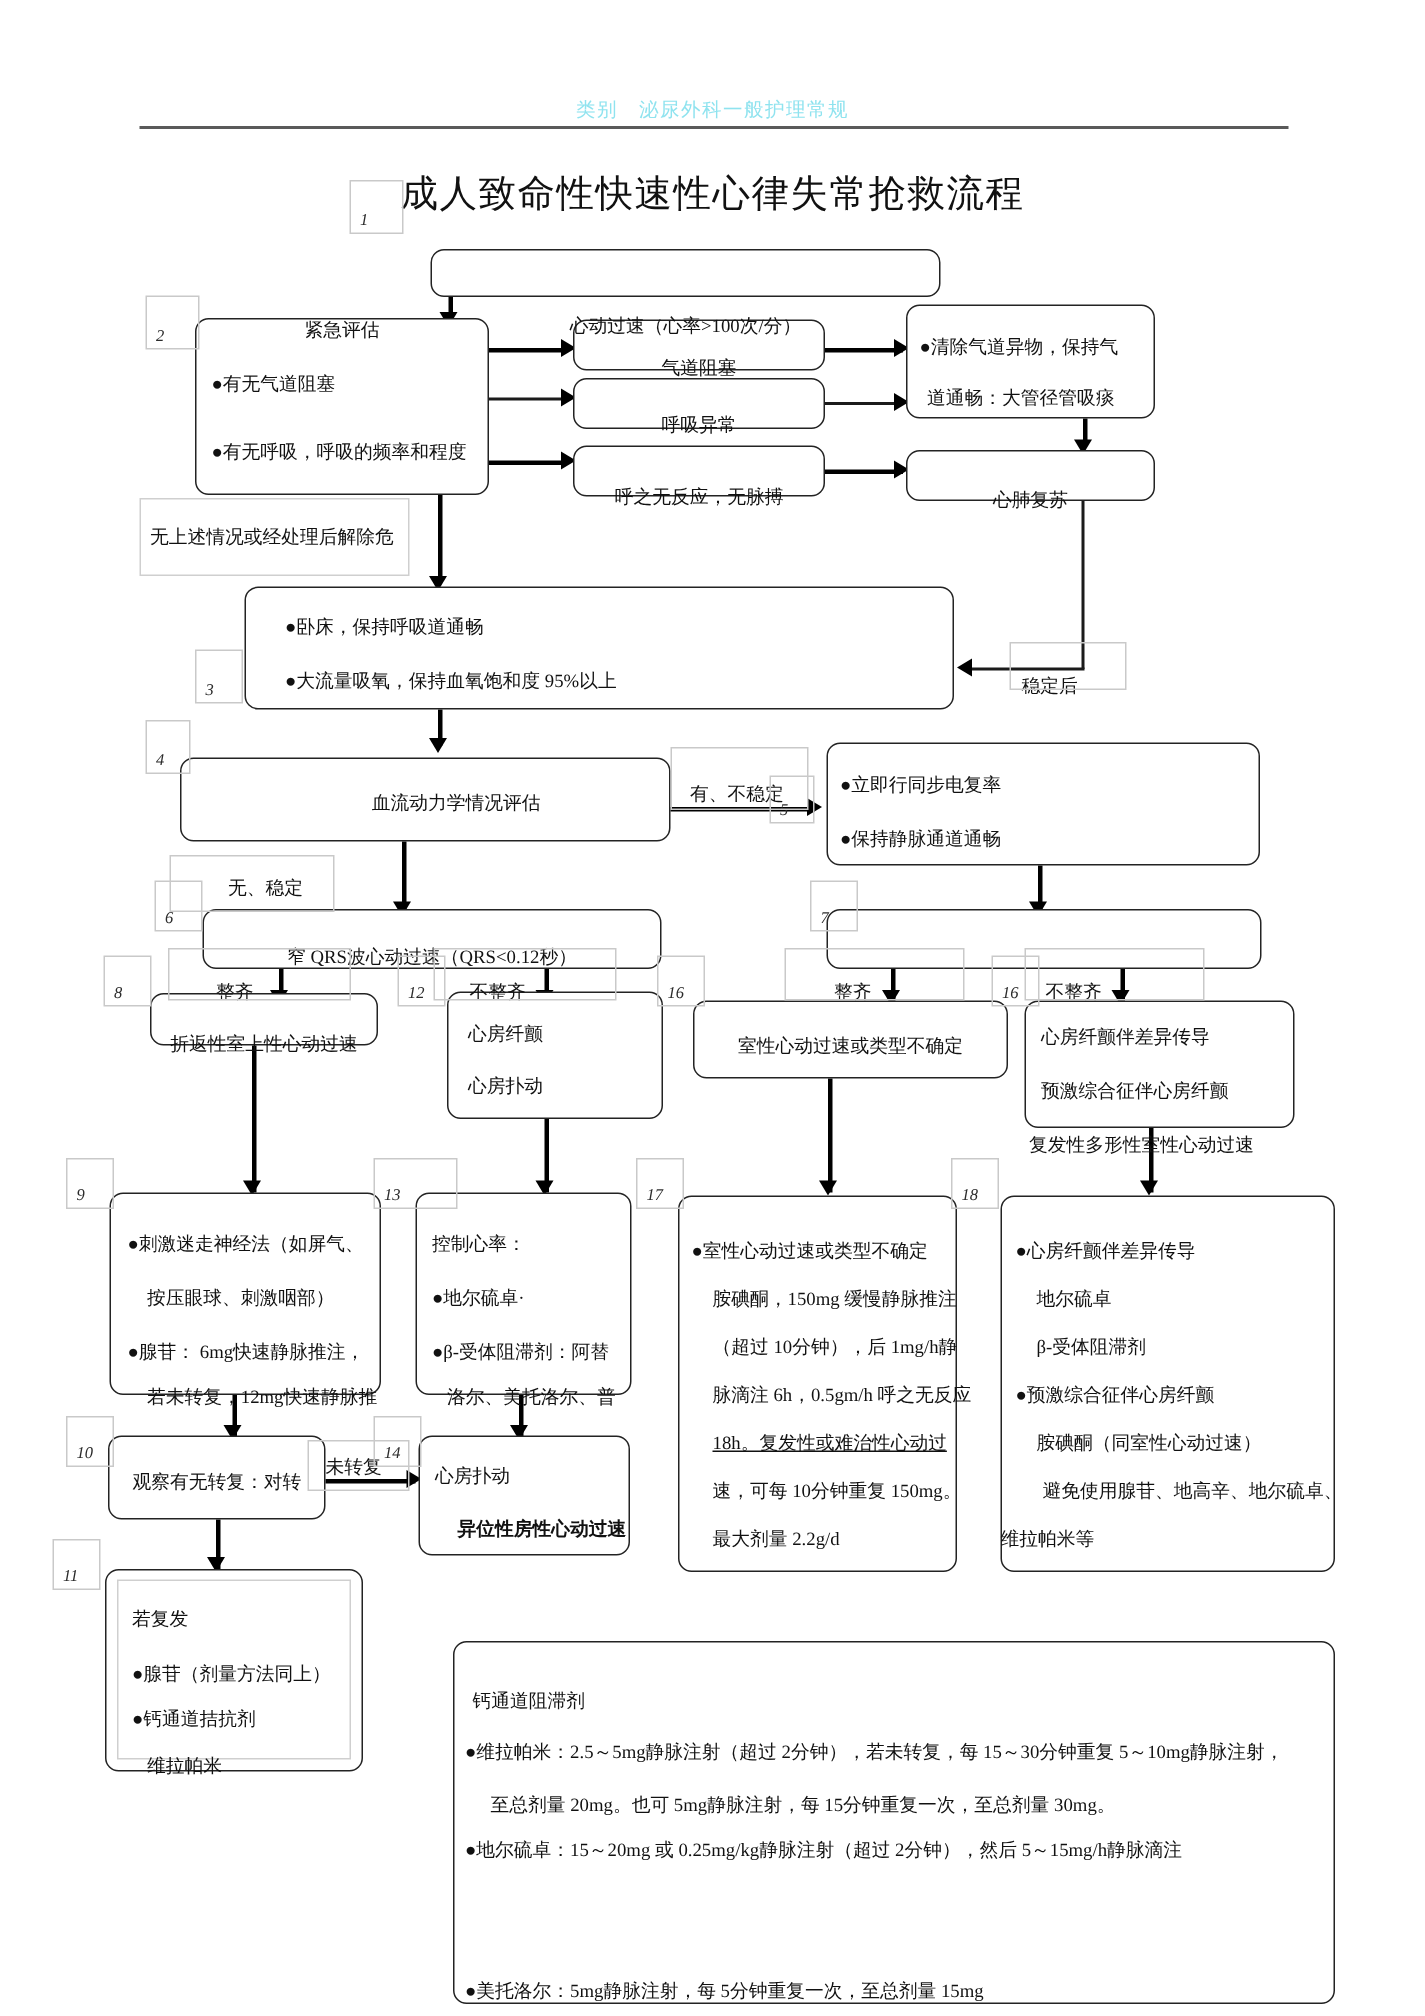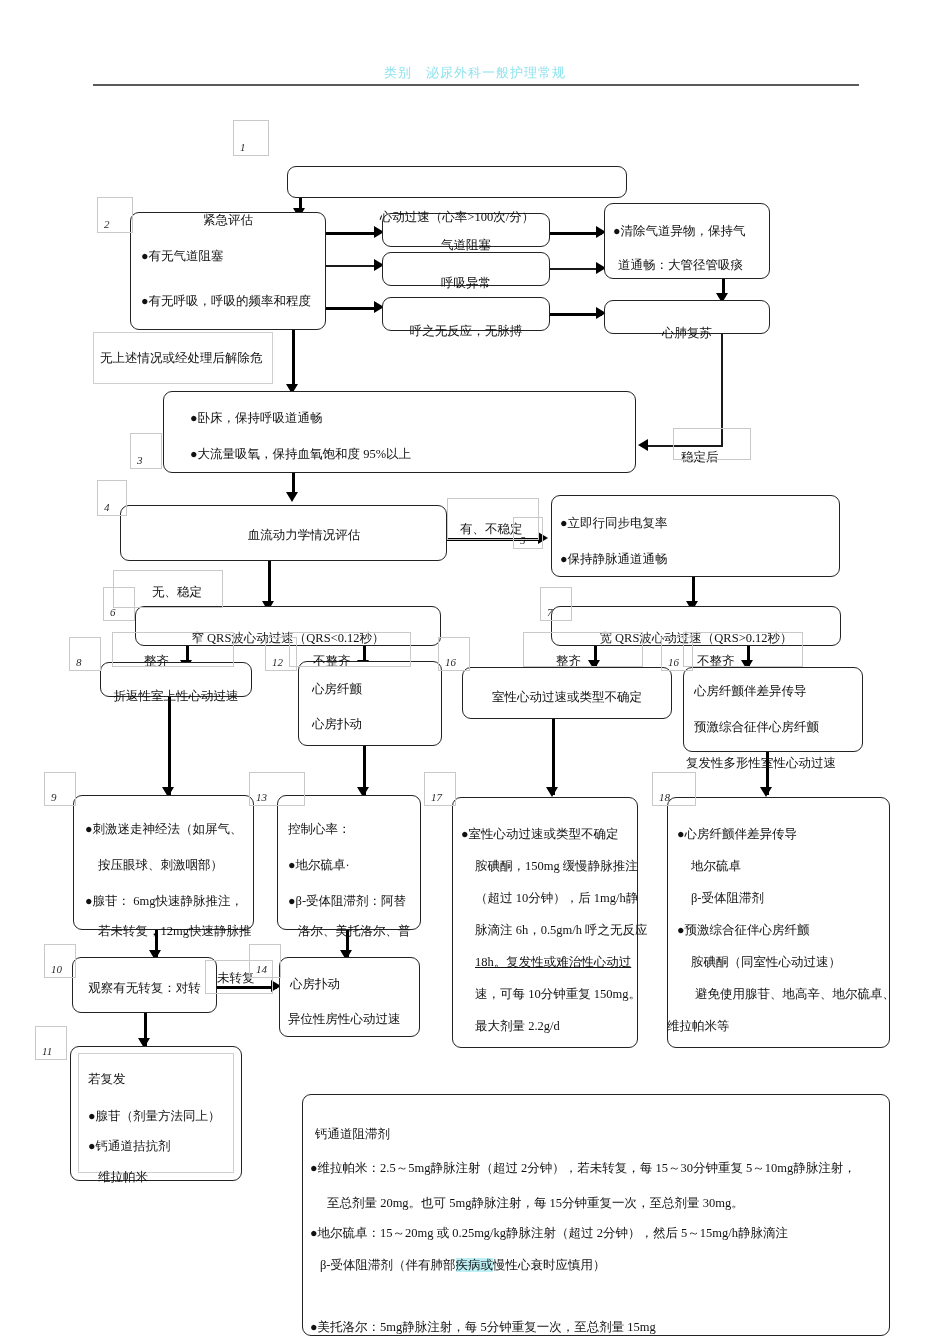--- a/index.html
+++ b/index.html
@@ -93,36 +93,37 @@
   }
   .hl { background:#bdf0f5; }
 </style>
 </head>
 <body>
 
 <div id="canvas">
 
   <div class="hdr-text">类别　泌尿外科一般护理常规</div>
   <div class="hdr-rule"></div>
+  <div class="doc-title">成人致命性快速性心律失常抢救流程</div>
 
   <div class="marker" style="left:233px;top:120px;width:36px;height:36px;">1</div>
   <div class="marker" style="left:97px;top:197px;width:36px;height:36px;">2</div>
   <div class="marker" style="left:130px;top:433px;width:32px;height:36px;">3</div>
   <div class="marker" style="left:97px;top:480px;width:30px;height:36px;">4</div>
   <div class="marker" style="left:513px;top:517px;width:30px;height:32px;">5</div>
   <div class="marker" style="left:103px;top:587px;width:32px;height:34px;">6</div>
   <div class="marker" style="left:540px;top:587px;width:32px;height:34px;">7</div>
   <div class="marker" style="left:69px;top:637px;width:32px;height:34px;">8</div>
   <div class="marker" style="left:265px;top:637px;width:32px;height:34px;">12</div>
   <div class="marker" style="left:438px;top:637px;width:32px;height:34px;">16</div>
   <div class="marker" style="left:661px;top:637px;width:32px;height:34px;">16</div>
   <div class="marker" style="left:44px;top:772px;width:32px;height:34px;">9</div>
   <div class="marker" style="left:249px;top:772px;width:56px;height:34px;">13</div>
   <div class="marker" style="left:424px;top:772px;width:32px;height:34px;">17</div>
-  <div class="marker" style="left:652px;top:772px;width:44px;height:34px;">18</div>
+  <div class="marker" style="left:634px;top:772px;width:32px;height:34px;">18</div>
   <div class="marker" style="left:44px;top:944px;width:32px;height:34px;">10</div>
   <div class="marker" style="left:249px;top:944px;width:32px;height:34px;">14</div>
   <div class="marker" style="left:35px;top:1026px;width:32px;height:34px;">11</div>
 
   <div class="rbox" style="left:287px;top:166px;width:340px;height:32px;"></div>
   <div class="tx c" style="left:287px;top:206px;width:340px;">心动过速（心率&gt;100次/分）</div>
 
   <div class="ln lnv thick" style="left:299px;top:198px;height:14px;"></div>
   <div class="arw down" style="left:293px;top:208px;"></div>
 
@@ -204,21 +205,20 @@
 
   <div class="marker" style="left:113px;top:570px;width:110px;height:38px;"></div>
   <div class="elabel" style="left:152px;top:584px;">无、稳定</div>
   <div class="ln lnv thick" style="left:268px;top:561px;height:46px;"></div>
   <div class="arw down" style="left:262px;top:601px;"></div>
 
   <div class="rbox" style="left:135px;top:606px;width:306px;height:40px;"></div>
   <div class="tx c" style="left:135px;top:627px;width:306px;">窄 QRS波心动过速（QRS&lt;0.12秒）</div>
 
   <div class="rbox" style="left:551px;top:606px;width:290px;height:40px;"></div>
-  <div class="tx c" style="left:546px;top:627px;width:300px;">宽 QRS波心动过速（QRS&gt;0.12秒）</div>
 
   <div class="marker" style="left:112px;top:632px;width:122px;height:35px;"></div>
   <div class="elabel" style="left:144px;top:653px;">整齐</div>
   <div class="ln lnv thick" style="left:186px;top:646px;height:22px;"></div>
   <div class="arw down" style="left:180px;top:660px;"></div>
 
   <div class="marker" style="left:289px;top:632px;width:122px;height:35px;"></div>
   <div class="elabel" style="left:313px;top:653px;">不整齐</div>
   <div class="ln lnv thick" style="left:363px;top:646px;height:22px;"></div>
   <div class="arw down" style="left:357px;top:660px;"></div>
@@ -299,35 +299,32 @@
   <div class="rbox" style="left:72px;top:957px;width:145px;height:56px;"></div>
   <div class="tx c" style="left:72px;top:977px;width:145px;">观察有无转复：对转</div>
 
   <div class="marker" style="left:205px;top:960px;width:68px;height:34px;"></div>
   <div class="ln lnh thick" style="left:217px;top:986px;width:60px;"></div>
   <div class="arw right" style="left:271px;top:980px;"></div>
   <div class="elabel" style="left:217px;top:970px;">未转复</div>
 
   <div class="rbox" style="left:279px;top:957px;width:141px;height:80px;"></div>
   <div class="tx" style="left:290px;top:973px;">心房扑动</div>
-  <div class="tx" style="left:288px;top:1008px;">异位性房性心动过速</div>
+  <div class="tx" style="left:305px;top:1008px;font-weight:bold;">异位性房性心动过速</div>
 
   <div class="ln lnv thick" style="left:144px;top:1013px;height:34px;"></div>
   <div class="arw down" style="left:138px;top:1038px;"></div>
 
   <div class="rbox" style="left:70px;top:1046px;width:172px;height:135px;"></div>
   <div class="inner-ghost" style="left:78px;top:1053px;width:156px;height:120px;"></div>
   <div class="tx" style="left:88px;top:1068px;">若复发</div>
   <div class="tx" style="left:88px;top:1105px;">●腺苷（剂量方法同上）</div>
   <div class="tx" style="left:88px;top:1135px;">●钙通道拮抗剂</div>
   <div class="tx" style="left:98px;top:1166px;">维拉帕米</div>
 
   <div class="rbox" style="left:302px;top:1094px;width:588px;height:242px;"></div>
   <div class="tx" style="left:315px;top:1123px;">钙通道阻滞剂</div>
   <div class="tx" style="left:310px;top:1157px;">●维拉帕米：2.5～5mg静脉注射（超过 2分钟），若未转复，每 15～30分钟重复 5～10mg静脉注射，</div>
   <div class="tx" style="left:327px;top:1192px;">至总剂量 20mg。也可 5mg静脉注射，每 15分钟重复一次，至总剂量 30mg。</div>
   <div class="tx" style="left:310px;top:1222px;">●地尔硫卓：15～20mg 或 0.25mg/kg静脉注射（超过 2分钟），然后 5～15mg/h静脉滴注</div>
-  <div class="tx" style="left:320px;top:1254px;">
-    <span>β-受体阻滞剂（伴有肺部</span><span class="hl">疾病或</span><span>慢性心衰时应慎用）</span>
-  </div>
   <div class="tx" style="left:310px;top:1316px;">●美托洛尔：5mg静脉注射，每 5分钟重复一次，至总剂量 15mg</div>
 
 </div>
 
 </body></html>

